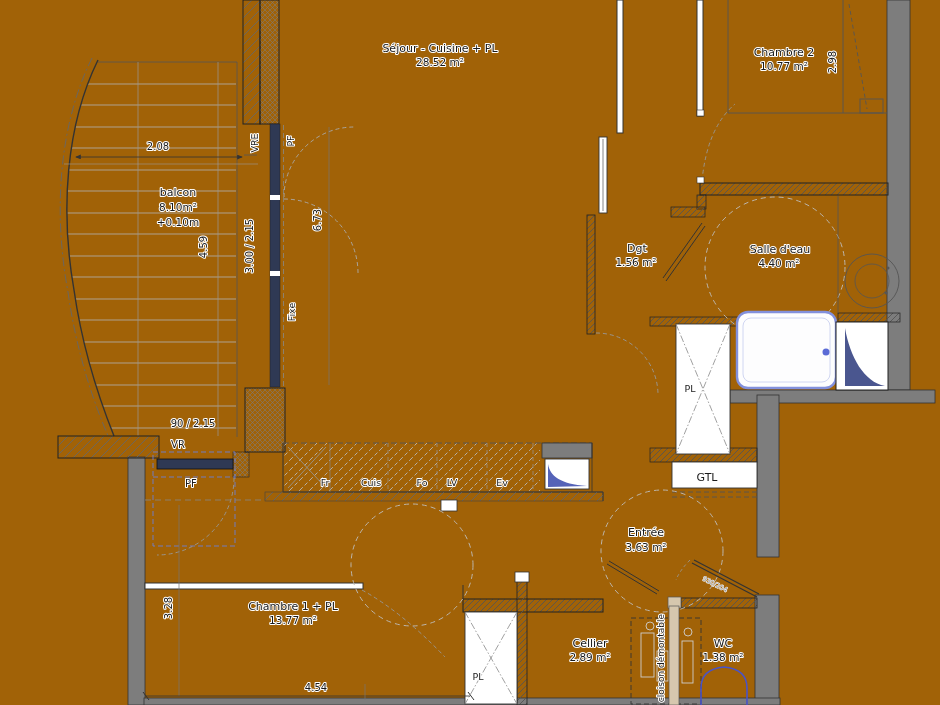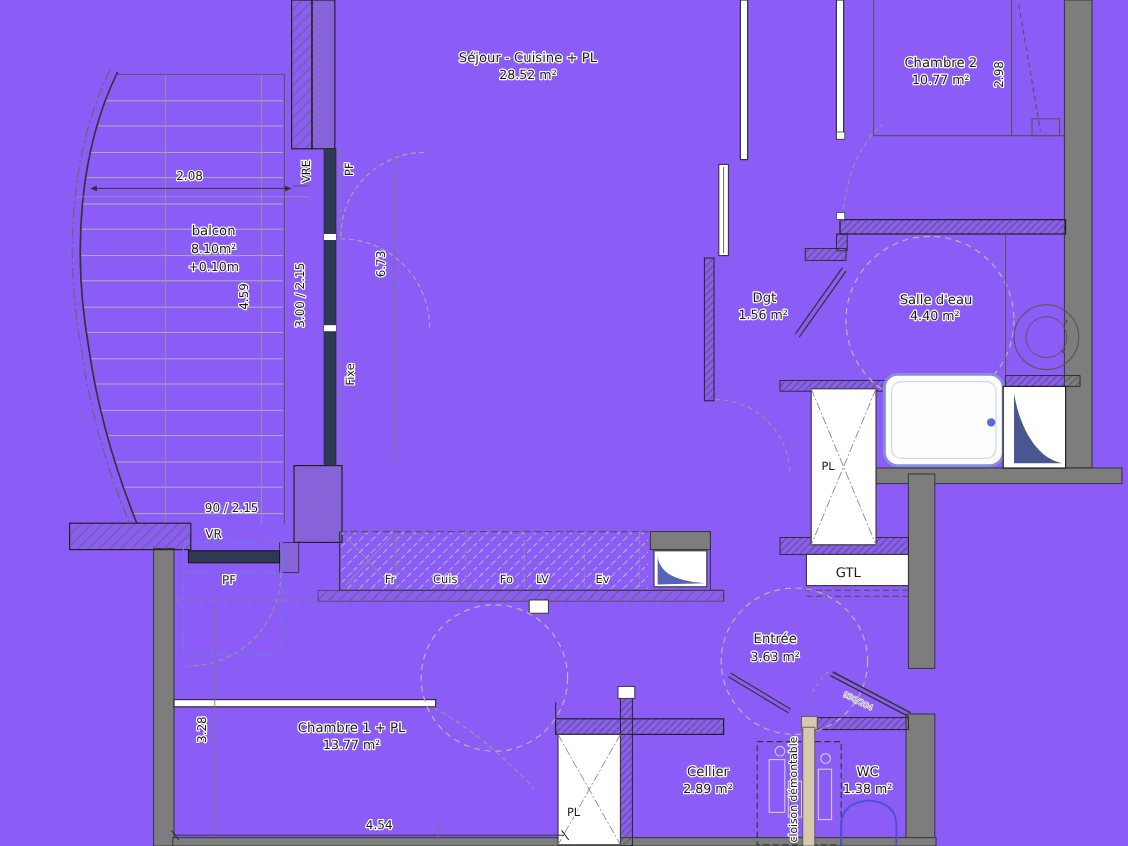--- a/index.html
+++ b/index.html
@@ -1,16 +1,16 @@
 <!DOCTYPE html>
 <html><head>
 <meta charset="utf-8">
 <style>
   html,body{margin:0;padding:0;background:#fff;}
-  .plan-wrap{position:relative;width:940px;height:705px;background:#8b5cf6;overflow:hidden;
+  .plan-wrap{position:relative;width:940px;height:705px;background:#a16207;overflow:hidden;
              font-family:"DejaVu Sans","Liberation Sans",sans-serif;}
   svg{display:block;}
   text{fill:#1b1b1b;paint-order:stroke;stroke:#ffffff;stroke-width:2px;stroke-linejoin:round;}
   .room{font-size:11px;}
   .area{font-size:10.5px;}
   .dim{font-size:10px;}
   .small{font-size:9.5px;}
   .tiny{font-size:6.5px;fill:#8f8f8f;stroke-width:1px;}
   .cloison{font-size:9px;}
   .mid{text-anchor:middle;}

